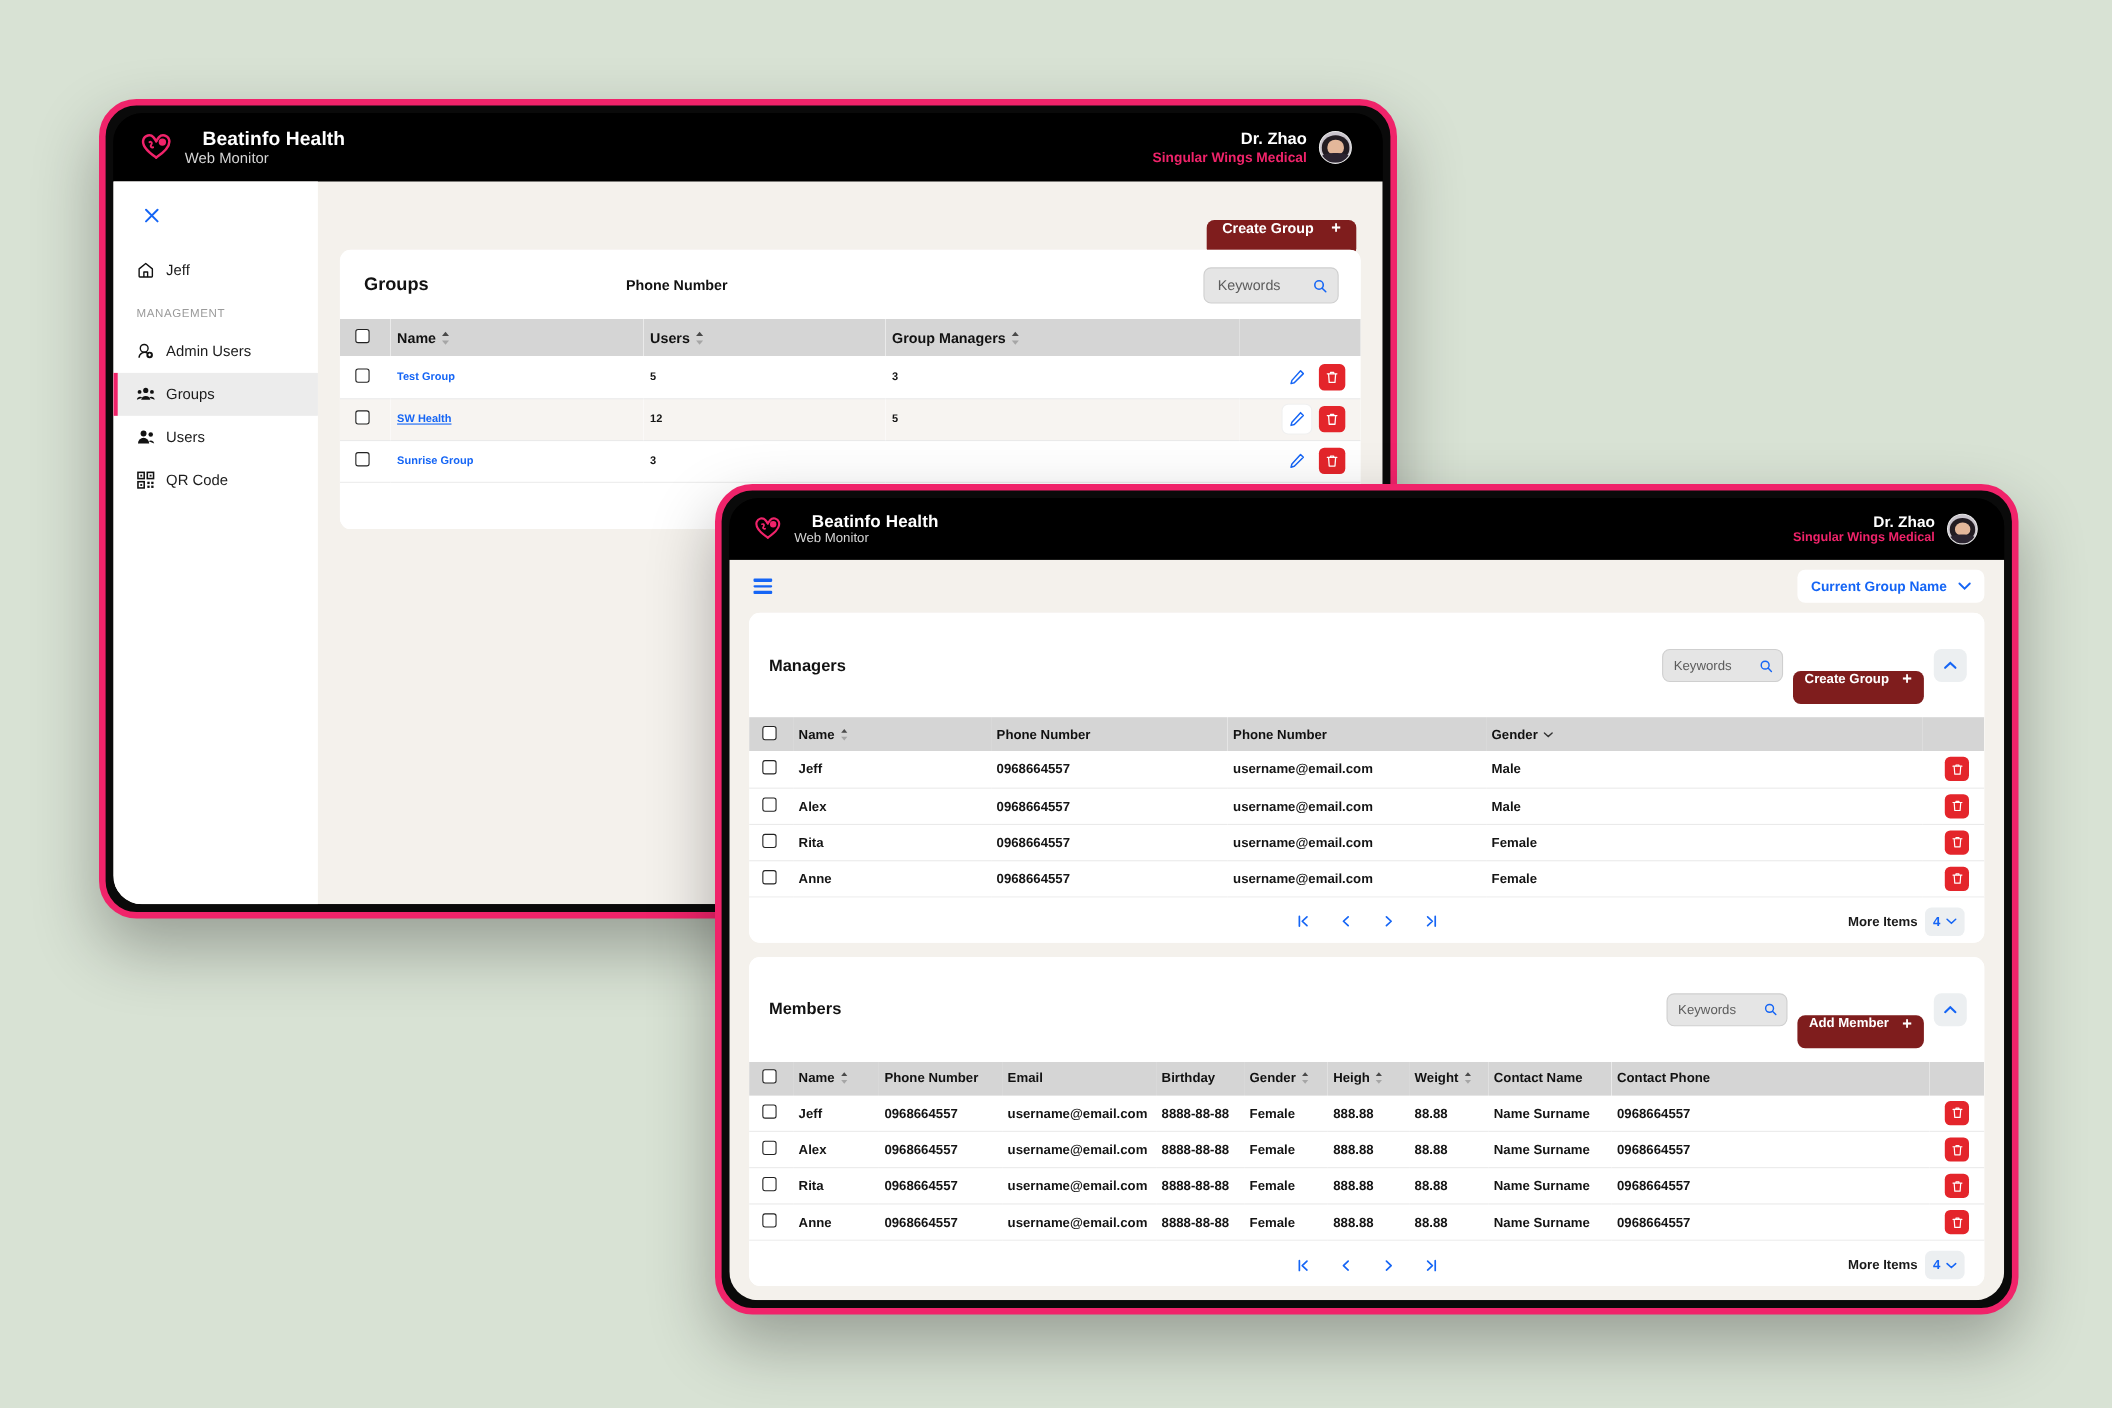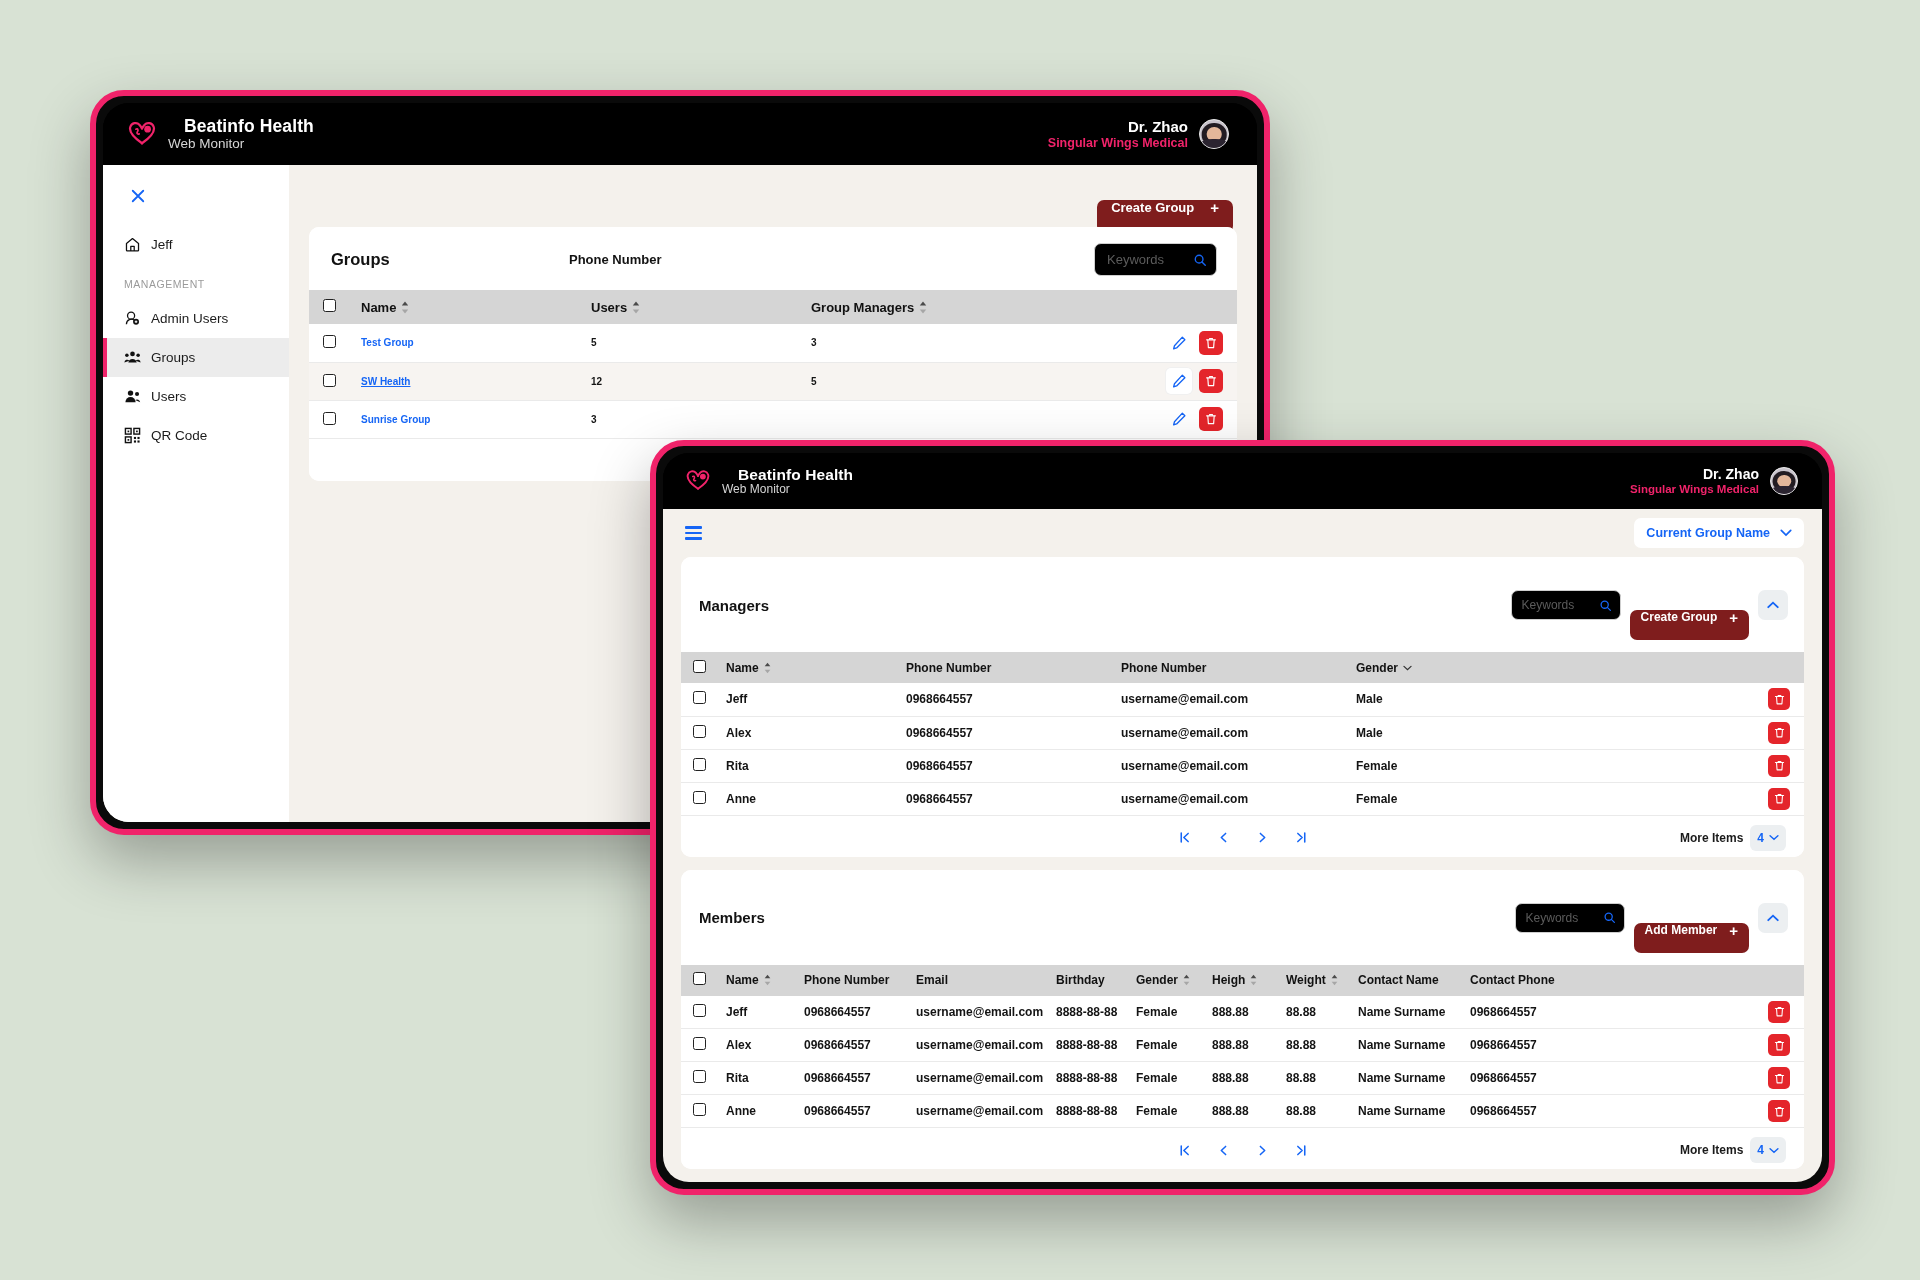--- a/index.html
+++ b/index.html
@@ -183,21 +183,21 @@
     justify-content: center;
     cursor: pointer;
     flex-shrink: 0;
   }
 
   
   .search-box {
     display: flex;
     align-items: center;
     justify-content: space-between;
-    background: #000000;
+    background: #e5e5e5;
     border: 1px solid #cfcfcf;
     border-radius: 7px;
     cursor: text;
   }
   #device-one .search-box { width: 123px; height: 33px; padding: 0 9px 0 12px; }
   #device-two .search-box { width: 110px; height: 30px; padding: 0 8px 0 10px; }
   .search-ph { color: #5c5c5c; }
   #device-one .search-ph { font-size: 13px; }
   #device-two .search-ph { font-size: 12px; }
 

